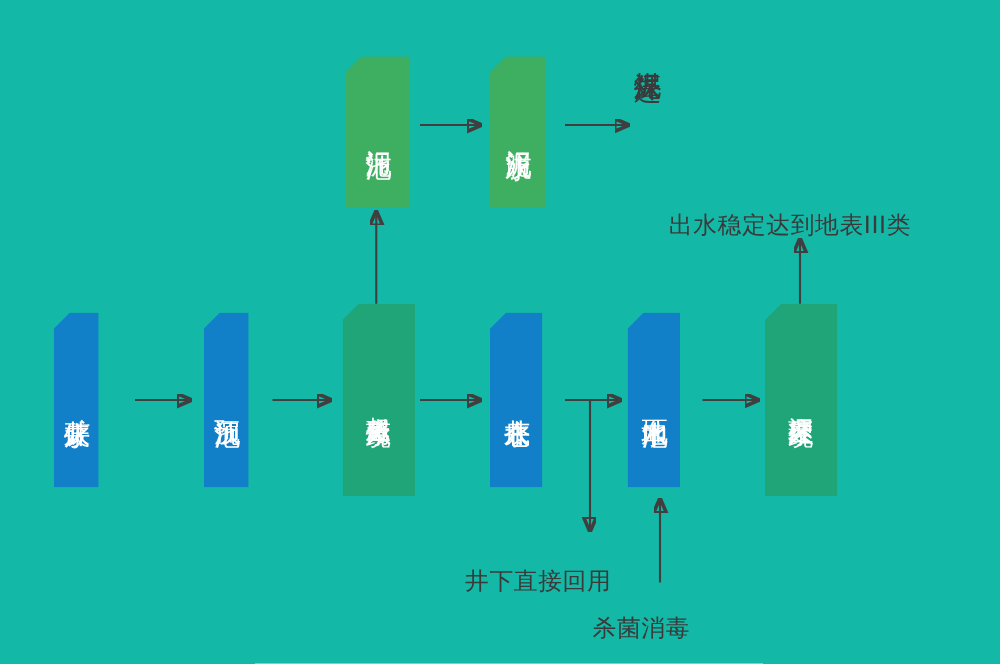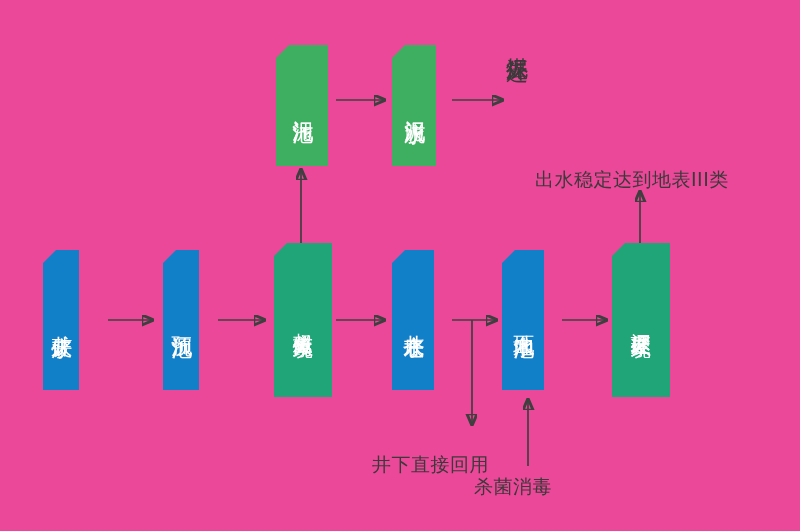--- a/index.html
+++ b/index.html
@@ -7,21 +7,21 @@
     padding: 0;
     background: #ffffff;
   }
   body {
     font-family: "DejaVu Sans", "Liberation Sans", sans-serif;
   }
   #canvas {
     position: relative;
     width: 800px;
     height: 531px;
-    background: #ec4899;
+    background: #14b8a6;
     overflow: hidden;
   }
   
   .node {
     position: absolute;
     box-sizing: border-box;
     display: flex;
     align-items: center;
     justify-content: center;
     color: #ffffff;
@@ -138,17 +138,17 @@
   </div>
 
   <div class="htext" style="left:535px; top:167px; font-size:19px;">
     <span>出水稳定达到地表III类</span>
   </div>
 
   <div class="htext" style="left:372px; top:452px; font-size:19px;">
     <span>井下直接回用</span>
   </div>
 
-  <div class="htext" style="left:474px; top:474px; font-size:19px;">
+  <div class="htext" style="left:474px; top:490px; font-size:19px;">
     <span>杀菌消毒</span>
   </div>
 
 </div>
 
 </body></html>

